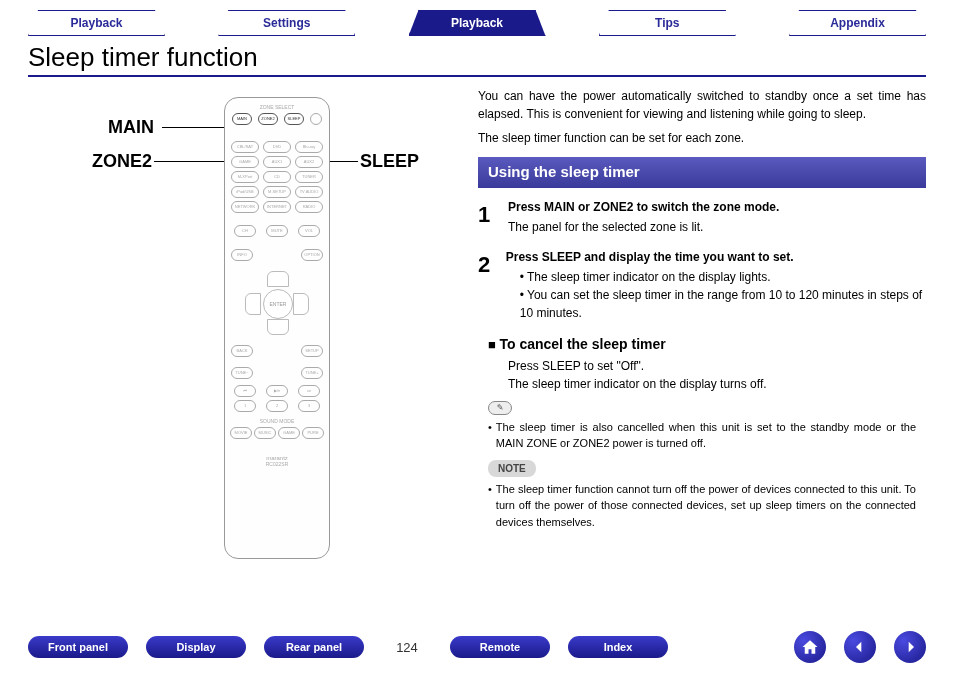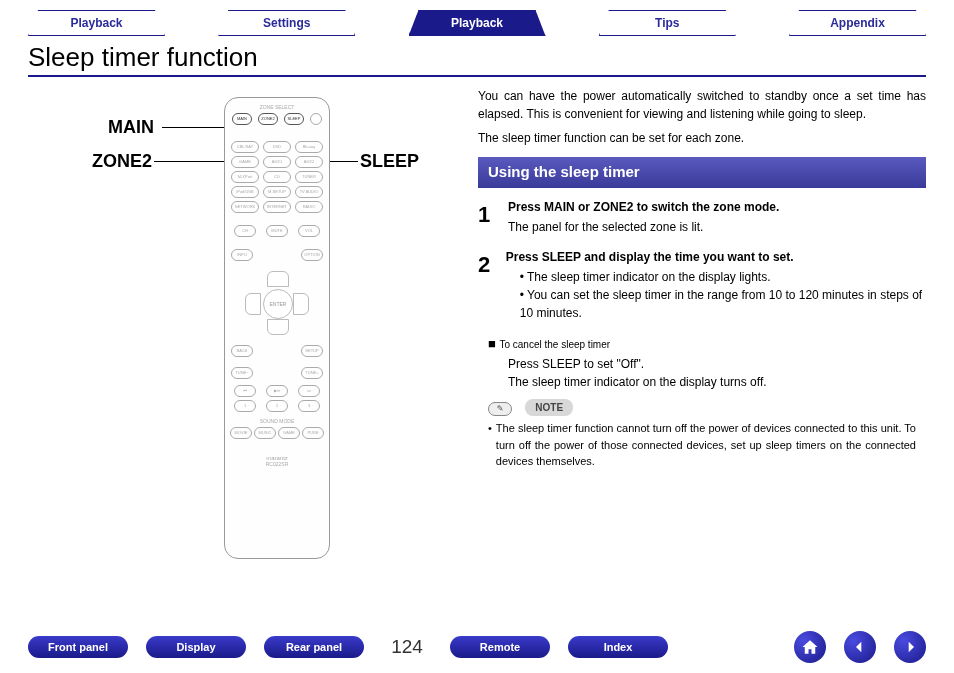--- a/index.html
+++ b/index.html
@@ -150,22 +150,22 @@
   }
   .step-body .step-title {
     font-weight: bold;
     font-size: 12px;
     margin-bottom: 2px;
   }
   .step-body .step-text { font-size: 12px; }
   .step-body ul { margin: 2px 0 0 0; padding-left: 14px; list-style: none; }
   .step-body ul li::before { content: "• "; }
   .sub-heading {
-    font-weight: normal;
-    font-size: 10px;
+    font-weight: bold;
+    font-size: 14px;
     margin: 12px 0 2px 10px;
   }
   .sub-heading::before { content: "■ "; font-size: 13px; }
   .sub-body {
     margin-left: 30px;
     font-size: 12px;
   }
   .note-icon {
     display: inline-block;
     width: 22px;
@@ -210,21 +210,21 @@
     background: linear-gradient(to bottom, #3a3aca, #1a1a8a);
     color: #fff;
     font-size: 11px;
     font-weight: bold;
     padding: 5px 0;
     width: 100px;
     text-align: center;
     border-radius: 12px;
   }
   .page-num {
-    font-size: 19px;
+    font-size: 13px;
     color: #333;
     width: 50px;
     text-align: center;
   }
   .circle-btn {
     width: 32px;
     height: 32px;
     border-radius: 50%;
     background: radial-gradient(circle at 30% 30%, #4a4ae0, #1a1a8a);
     color: #fff;
@@ -368,20 +368,23 @@
         </div>
       </div>
 
       <div class="sub-heading">To cancel the sleep timer</div>
       <div class="sub-body">
         <div>Press SLEEP to set "Off".</div>
         <div>The sleep timer indicator on the display turns off.</div>
       </div>
 
       <div class="note-icon">✎</div>
+      <div class="bullet-text">
+          <span>The sleep timer is also cancelled when this unit is set to the standby mode or the MAIN ZONE or ZONE2 power is turned off.</span>
+        </div>
 
       <div class="note-pill">NOTE</div>
       <div class="bullet-text">
           <span>The sleep timer function cannot turn off the power of devices connected to this unit. To turn off the power of those connected devices, set up sleep timers on the connected devices themselves.</span>
         </div>
     </div>
   </div>
 </div>
 
 <div class="footer">

